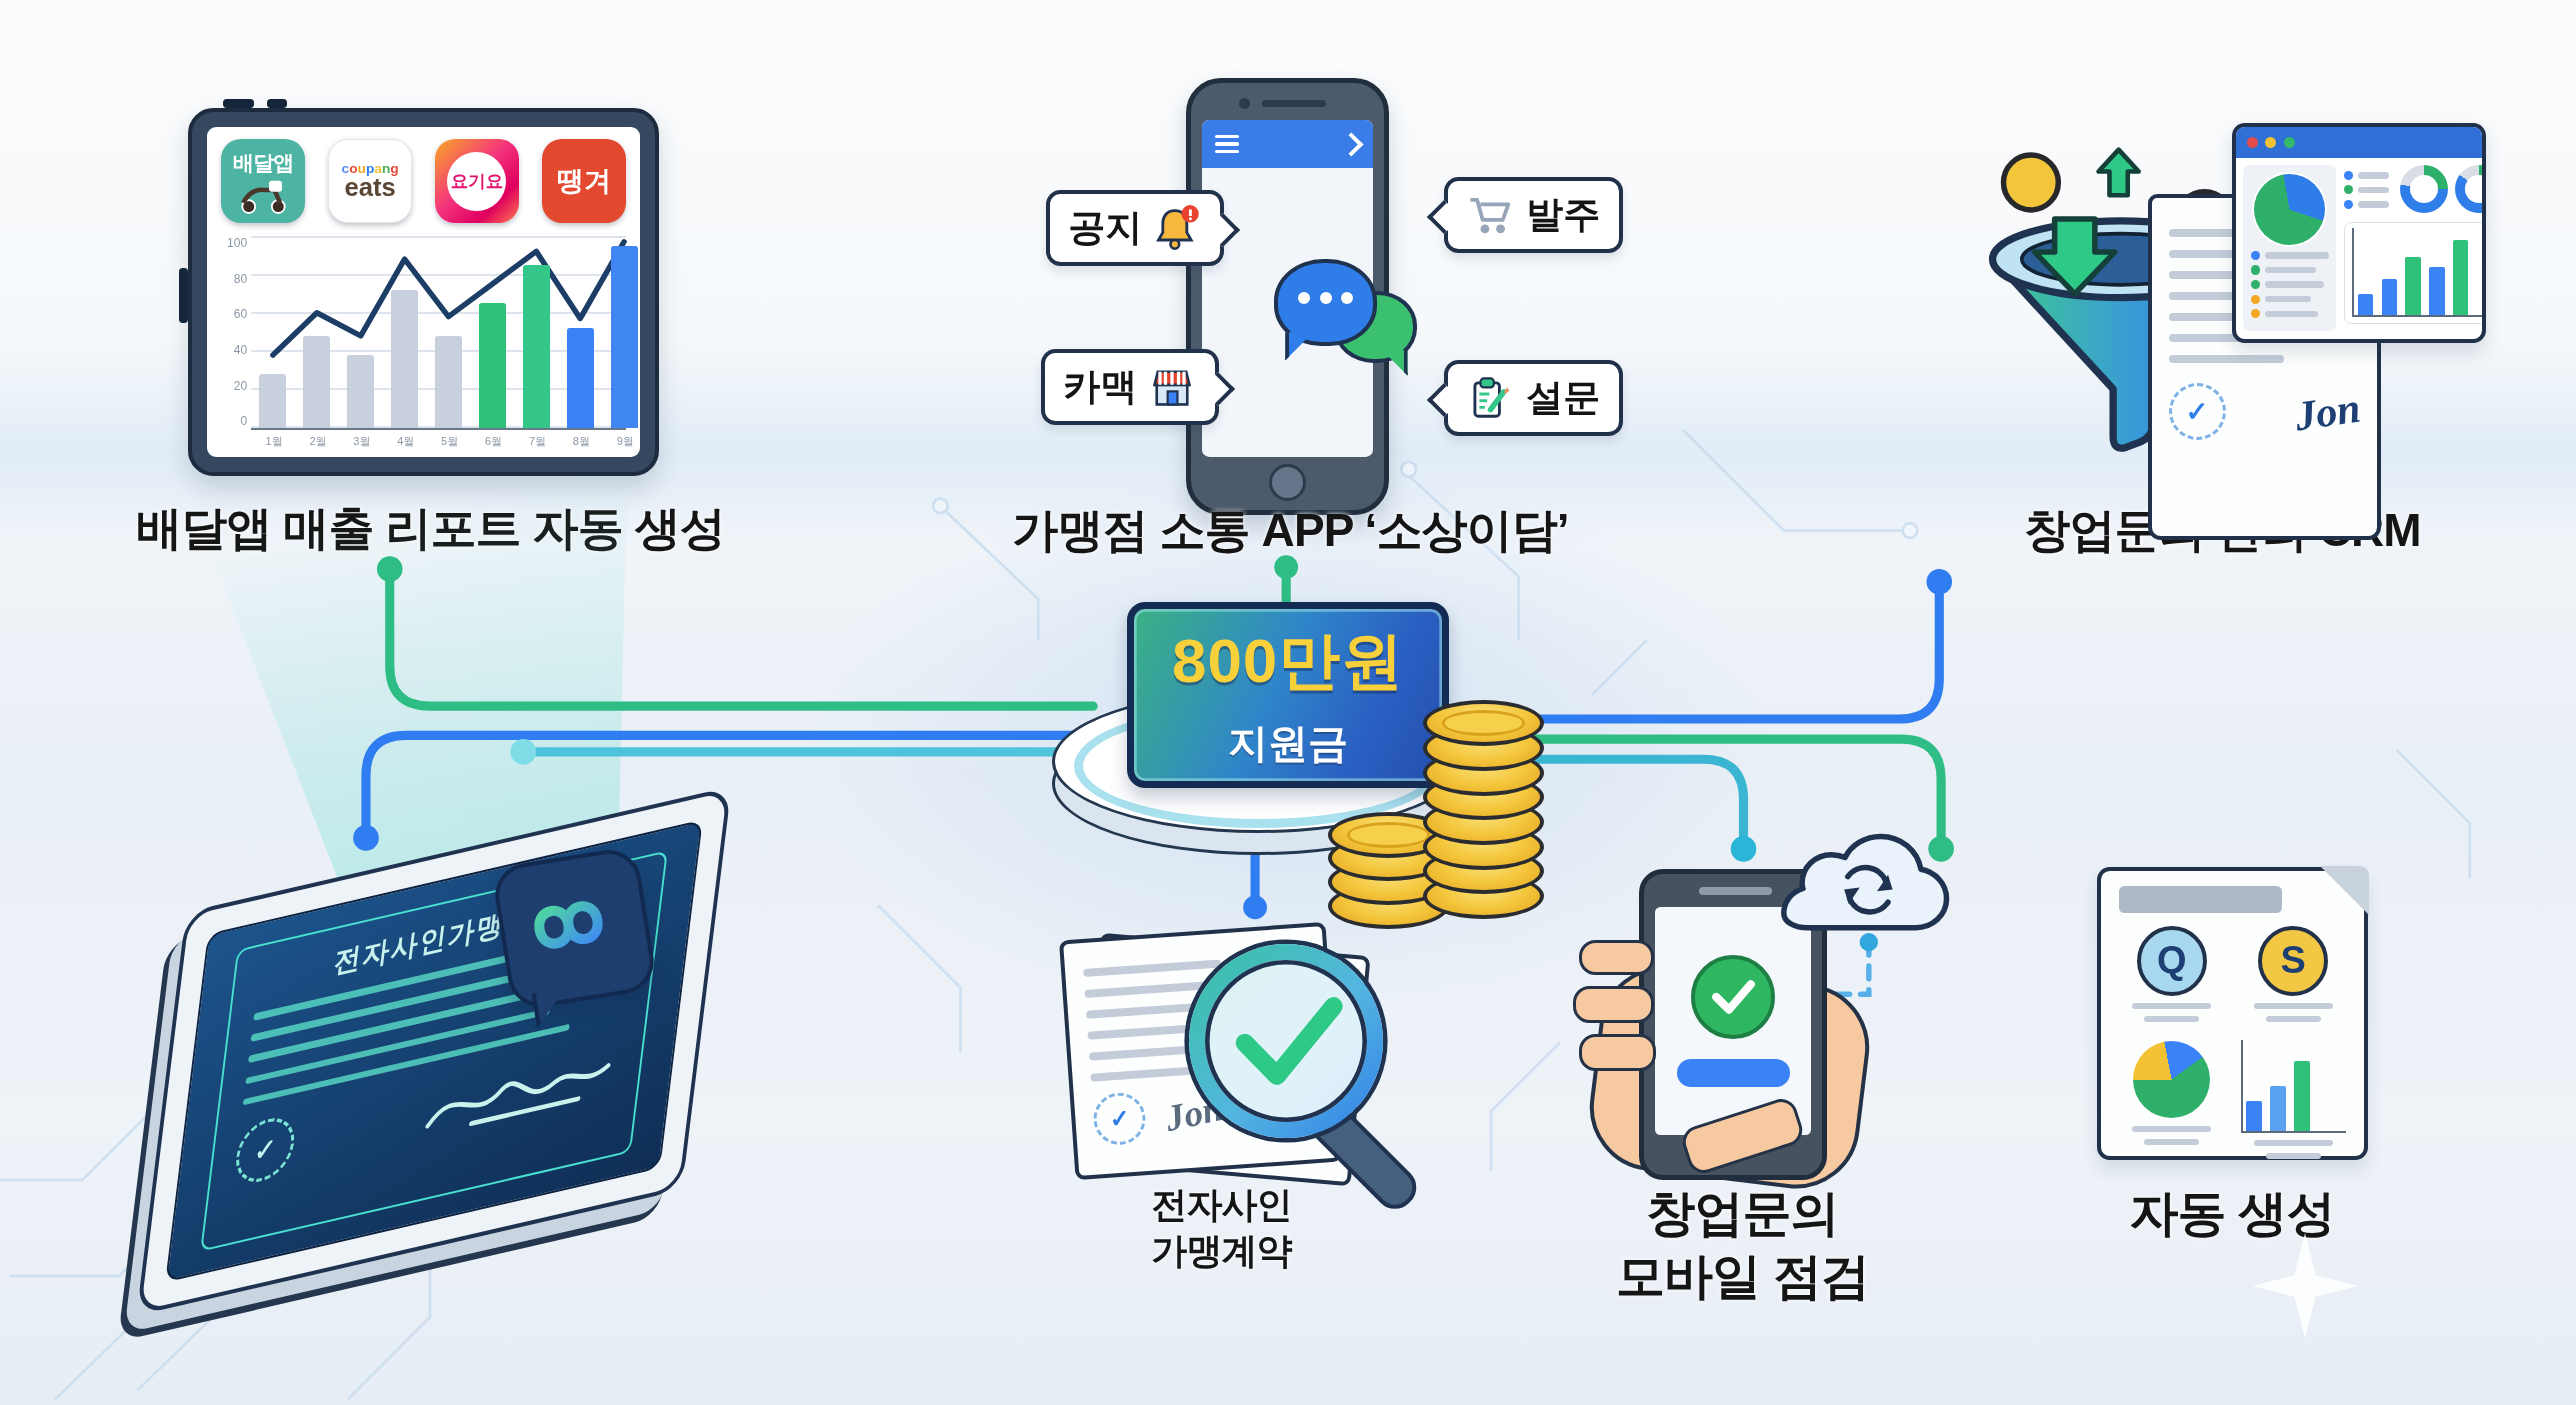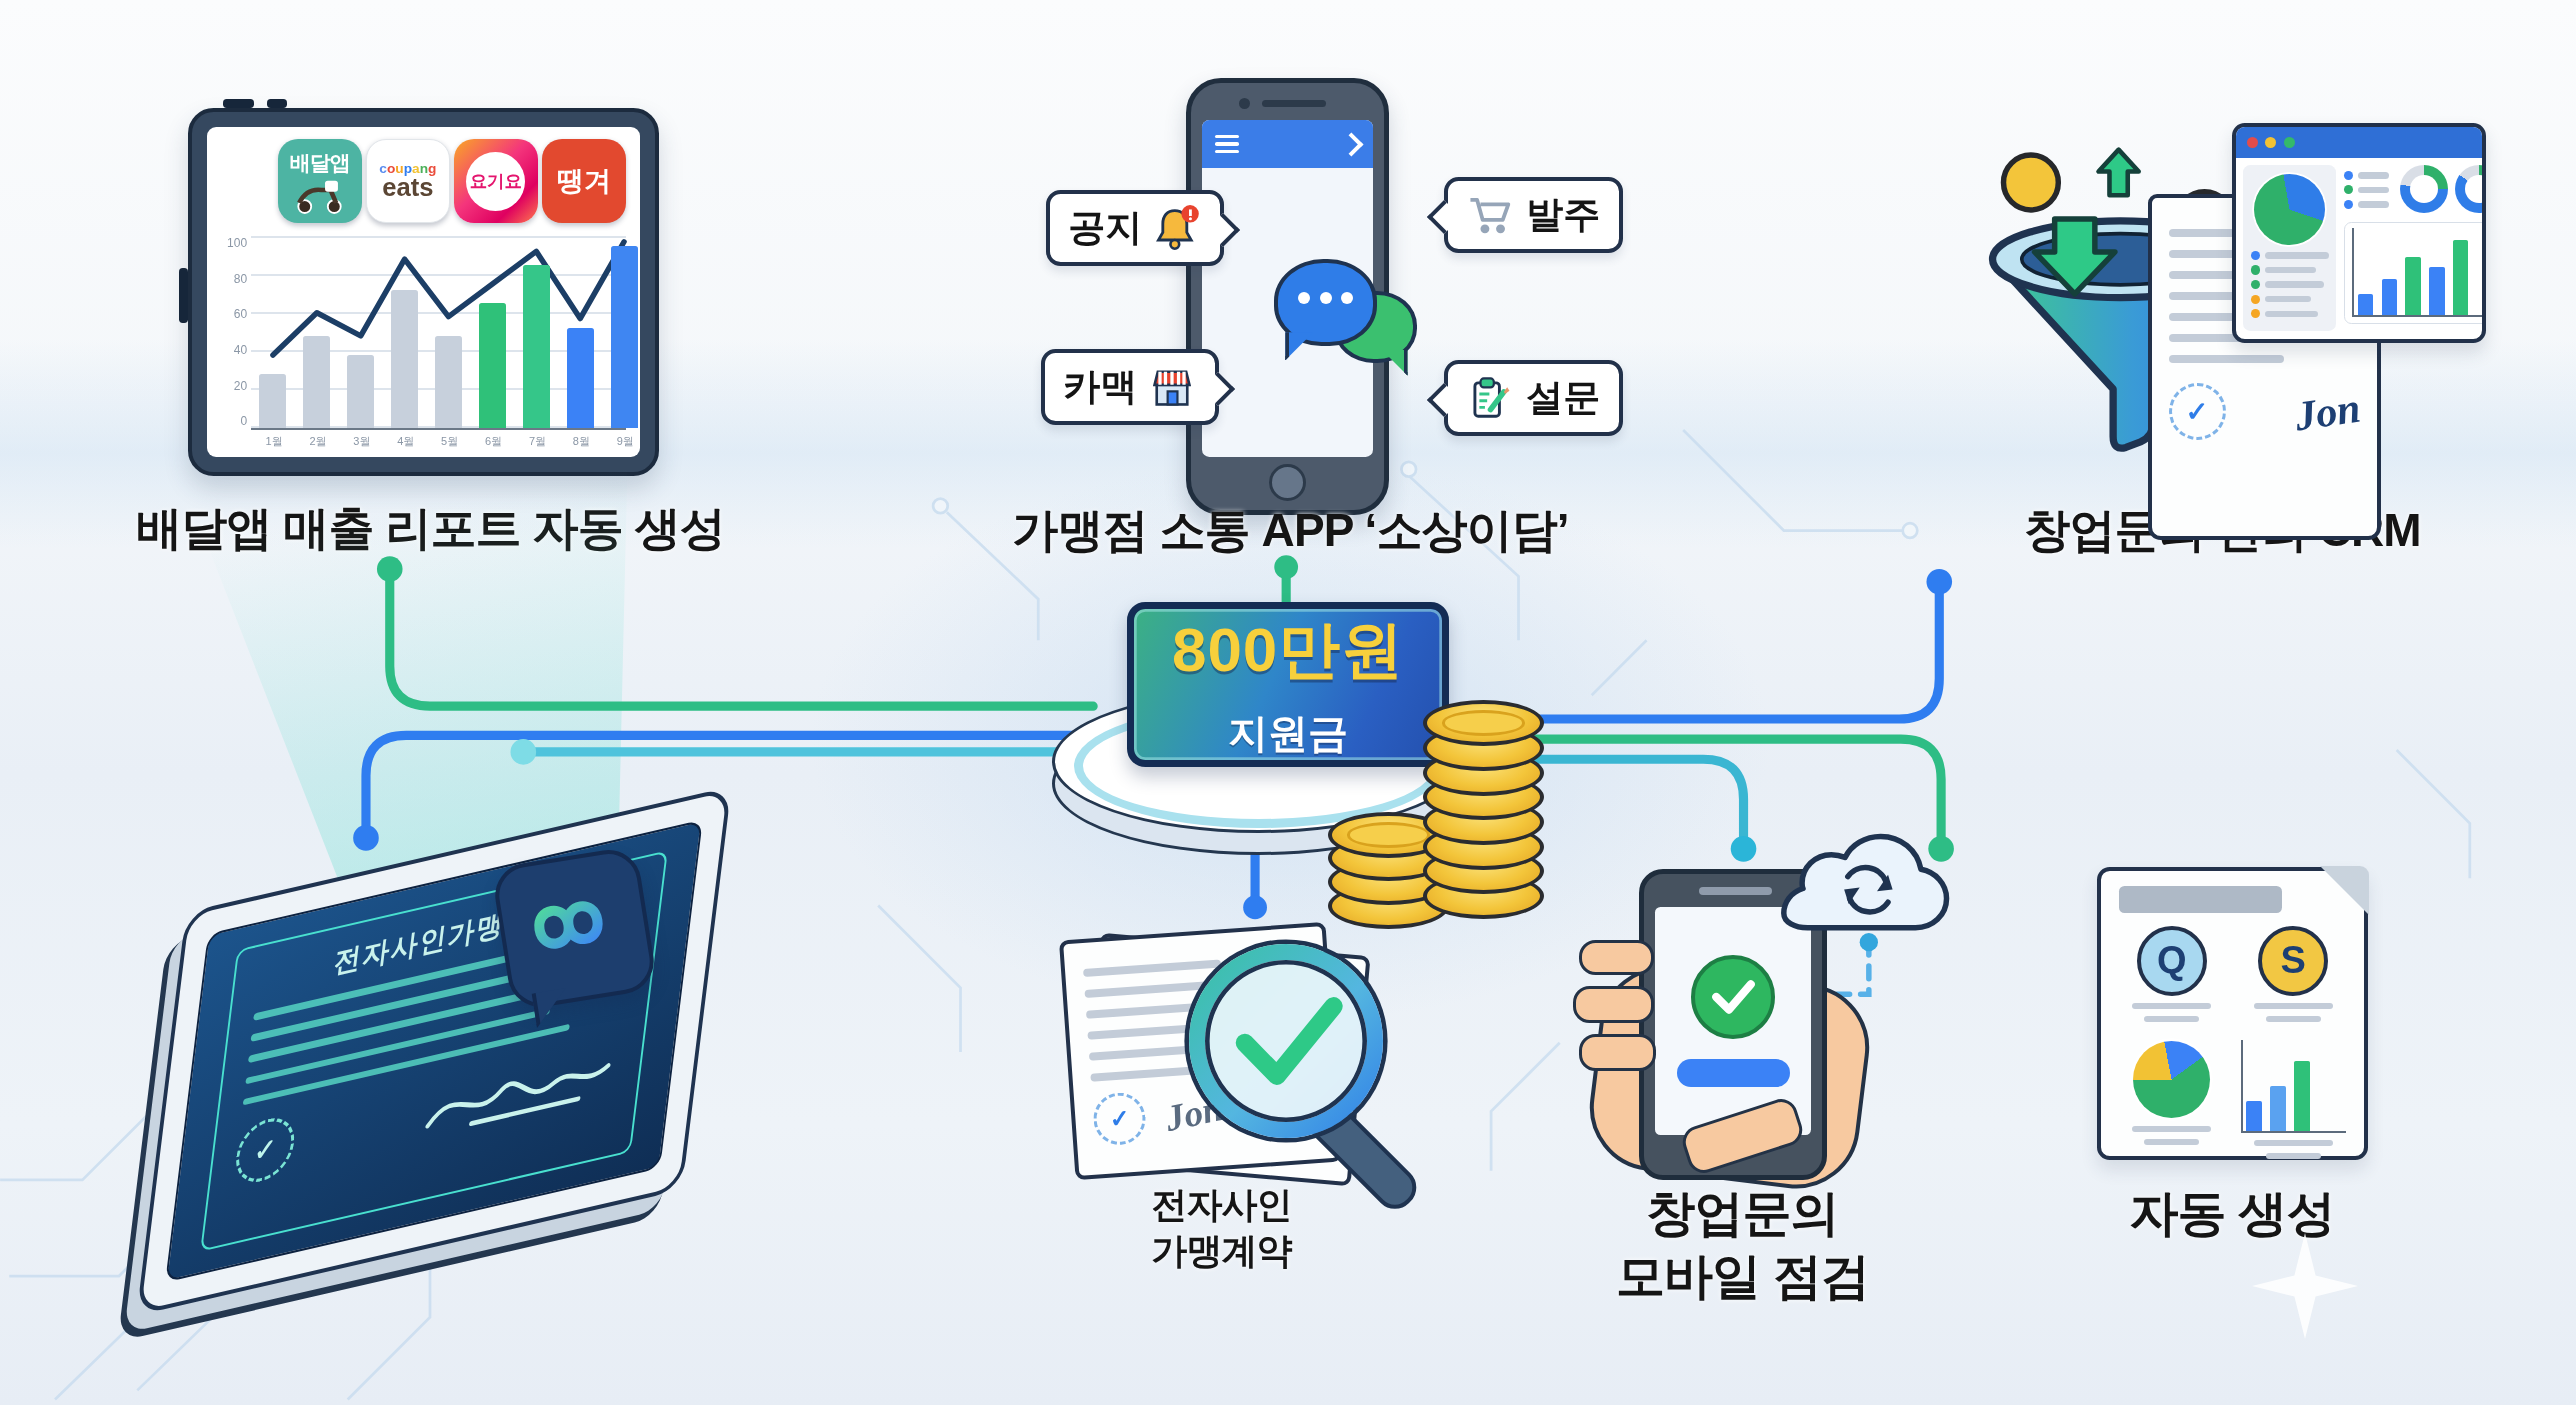--- a/index.html
+++ b/index.html
@@ -13,21 +13,21 @@
     background:linear-gradient(180deg,rgba(205,225,243,0),rgba(203,224,242,.45) 55%,rgba(205,225,243,0));}
   
   .flabel{position:absolute;text-align:center;font-weight:900;color:#151515;
     font-size:46px;letter-spacing:-0.9px;line-height:1.28;text-shadow:0 0 5.5px #fff;}
   
   .tabletA{position:absolute;left:188px;top:108px;width:471px;height:368px;
     background:#35485f;border:4.6px solid #1c2b3e;border-radius:25.6px;padding:14.6px;box-sizing:border-box;
     box-shadow:0 12.8px 24px rgba(40,60,90,.18);}
   .tabletA .nub{position:absolute;background:#16263a;border-radius:3.7px;}
   .tabletA .screen{width:100%;height:100%;background:#fff;border-radius:9.1px;padding:12.8px 14.6px;box-sizing:border-box;}
-  .appsrow{display:flex;gap:4px;justify-content:flex-end;}
+  .appsrow{display:flex;gap:4px;justify-content:space-between;}
   .appicon{width:84px;height:84px;border-radius:20px;display:flex;flex-direction:column;
     align-items:center;justify-content:center;box-shadow:0 2.7px 5.5px rgba(30,45,70,.25);position:relative;overflow:hidden;}
   .app-baedal{background:#4db4a3;}
   .app-baedal .t{color:#fff;font-weight:900;font-size:21px;letter-spacing:-0.9px;}
   .app-coupang{background:#fff;border:1.8px solid #e2e6ea;box-sizing:border-box;}
   .app-coupang .w1{font-size:13.7px;font-weight:800;line-height:1;}
   .app-coupang .w2{font-size:25.6px;font-weight:800;color:#5b4634;line-height:1;}
   .app-yogiyo{background:linear-gradient(135deg,#f9a825 0%,#f4357c 45%,#df0060 75%,#ff7d4d 100%);}
   .app-yogiyo .circ{width:59px;height:59px;border-radius:50%;background:#fff;display:flex;align-items:center;justify-content:center;}
   .app-yogiyo .t{color:#e4156e;font-weight:900;font-size:17.4px;}
@@ -90,21 +90,21 @@
   .donut{width:48px;height:48px;border-radius:50%;position:relative;}
   .donut:after{content:"";position:absolute;inset:10px;border-radius:50%;background:#fff;}
   .minibars{display:flex;align-items:flex-end;gap:8.2px;height:87px;border-left:2.7px solid #5c6b7c;border-bottom:2.7px solid #5c6b7c;padding:0 3.7px;}
   .minibars div{width:15.6px;border-radius:1.8px 1.8px 0 0;}
   .funnelsvg{position:absolute;left:1974px;top:135px;z-index:5;}
   
   .platform{position:absolute;left:1052px;top:675px;width:413px;height:176px;z-index:3;}
   .platform .e1{position:absolute;left:0;right:0;top:37px;height:137px;background:#dbe5f0;border:3.7px solid #24374f;border-radius:50%;}
   .platform .e2{position:absolute;left:0;right:0;top:14.6px;height:137px;background:#fff;border:3.7px solid #24374f;border-radius:50%;}
   .platform .ring{position:absolute;left:22px;right:22px;top:29px;height:106px;border:9.1px solid #a9e1ee;border-radius:50%;}
-  .badge{position:absolute;left:1127px;top:602px;width:322px;height:165px;border-radius:18.3px;
+  .badge{position:absolute;left:1127px;top:602px;width:322px;height:186px;border-radius:18.3px;
     background:linear-gradient(115deg,#3cb183 0%,#2f86c9 45%,#2a5fc2 75%,#2450ae 100%);
     border:7.3px solid #142c54;box-sizing:border-box;z-index:4;display:flex;flex-direction:column;align-items:center;justify-content:center;
     box-shadow:inset 0 0 0 2.7px rgba(160,230,230,.55),0 9.1px 16.5px rgba(30,50,90,.25);gap:12px;}
   .badge .amt{font-size:62px;font-weight:900;color:#f7d03c;letter-spacing:0.9px;text-shadow:0 2.7px 0 rgba(20,40,80,.45);}
   .badge .cap{font-size:40px;font-weight:800;color:#fff;margin-top:1.8px;text-shadow:0 1.8px 0 rgba(20,40,80,.4);}
   .coinstack{position:absolute;z-index:6;}
   .coin{position:absolute;left:0;width:121px;height:46px;border-radius:50%;
     background:radial-gradient(ellipse at 50% 30%,#fbe27a 0%,#f3c53a 55%,#e3a322 100%);
     border:4.6px solid #2a2c30;box-sizing:border-box;}
   .coin.top:after{content:"";position:absolute;inset:6.4px 14.6px;border-radius:50%;border:3.7px solid #d9a21d;background:#f6cf4b;}

